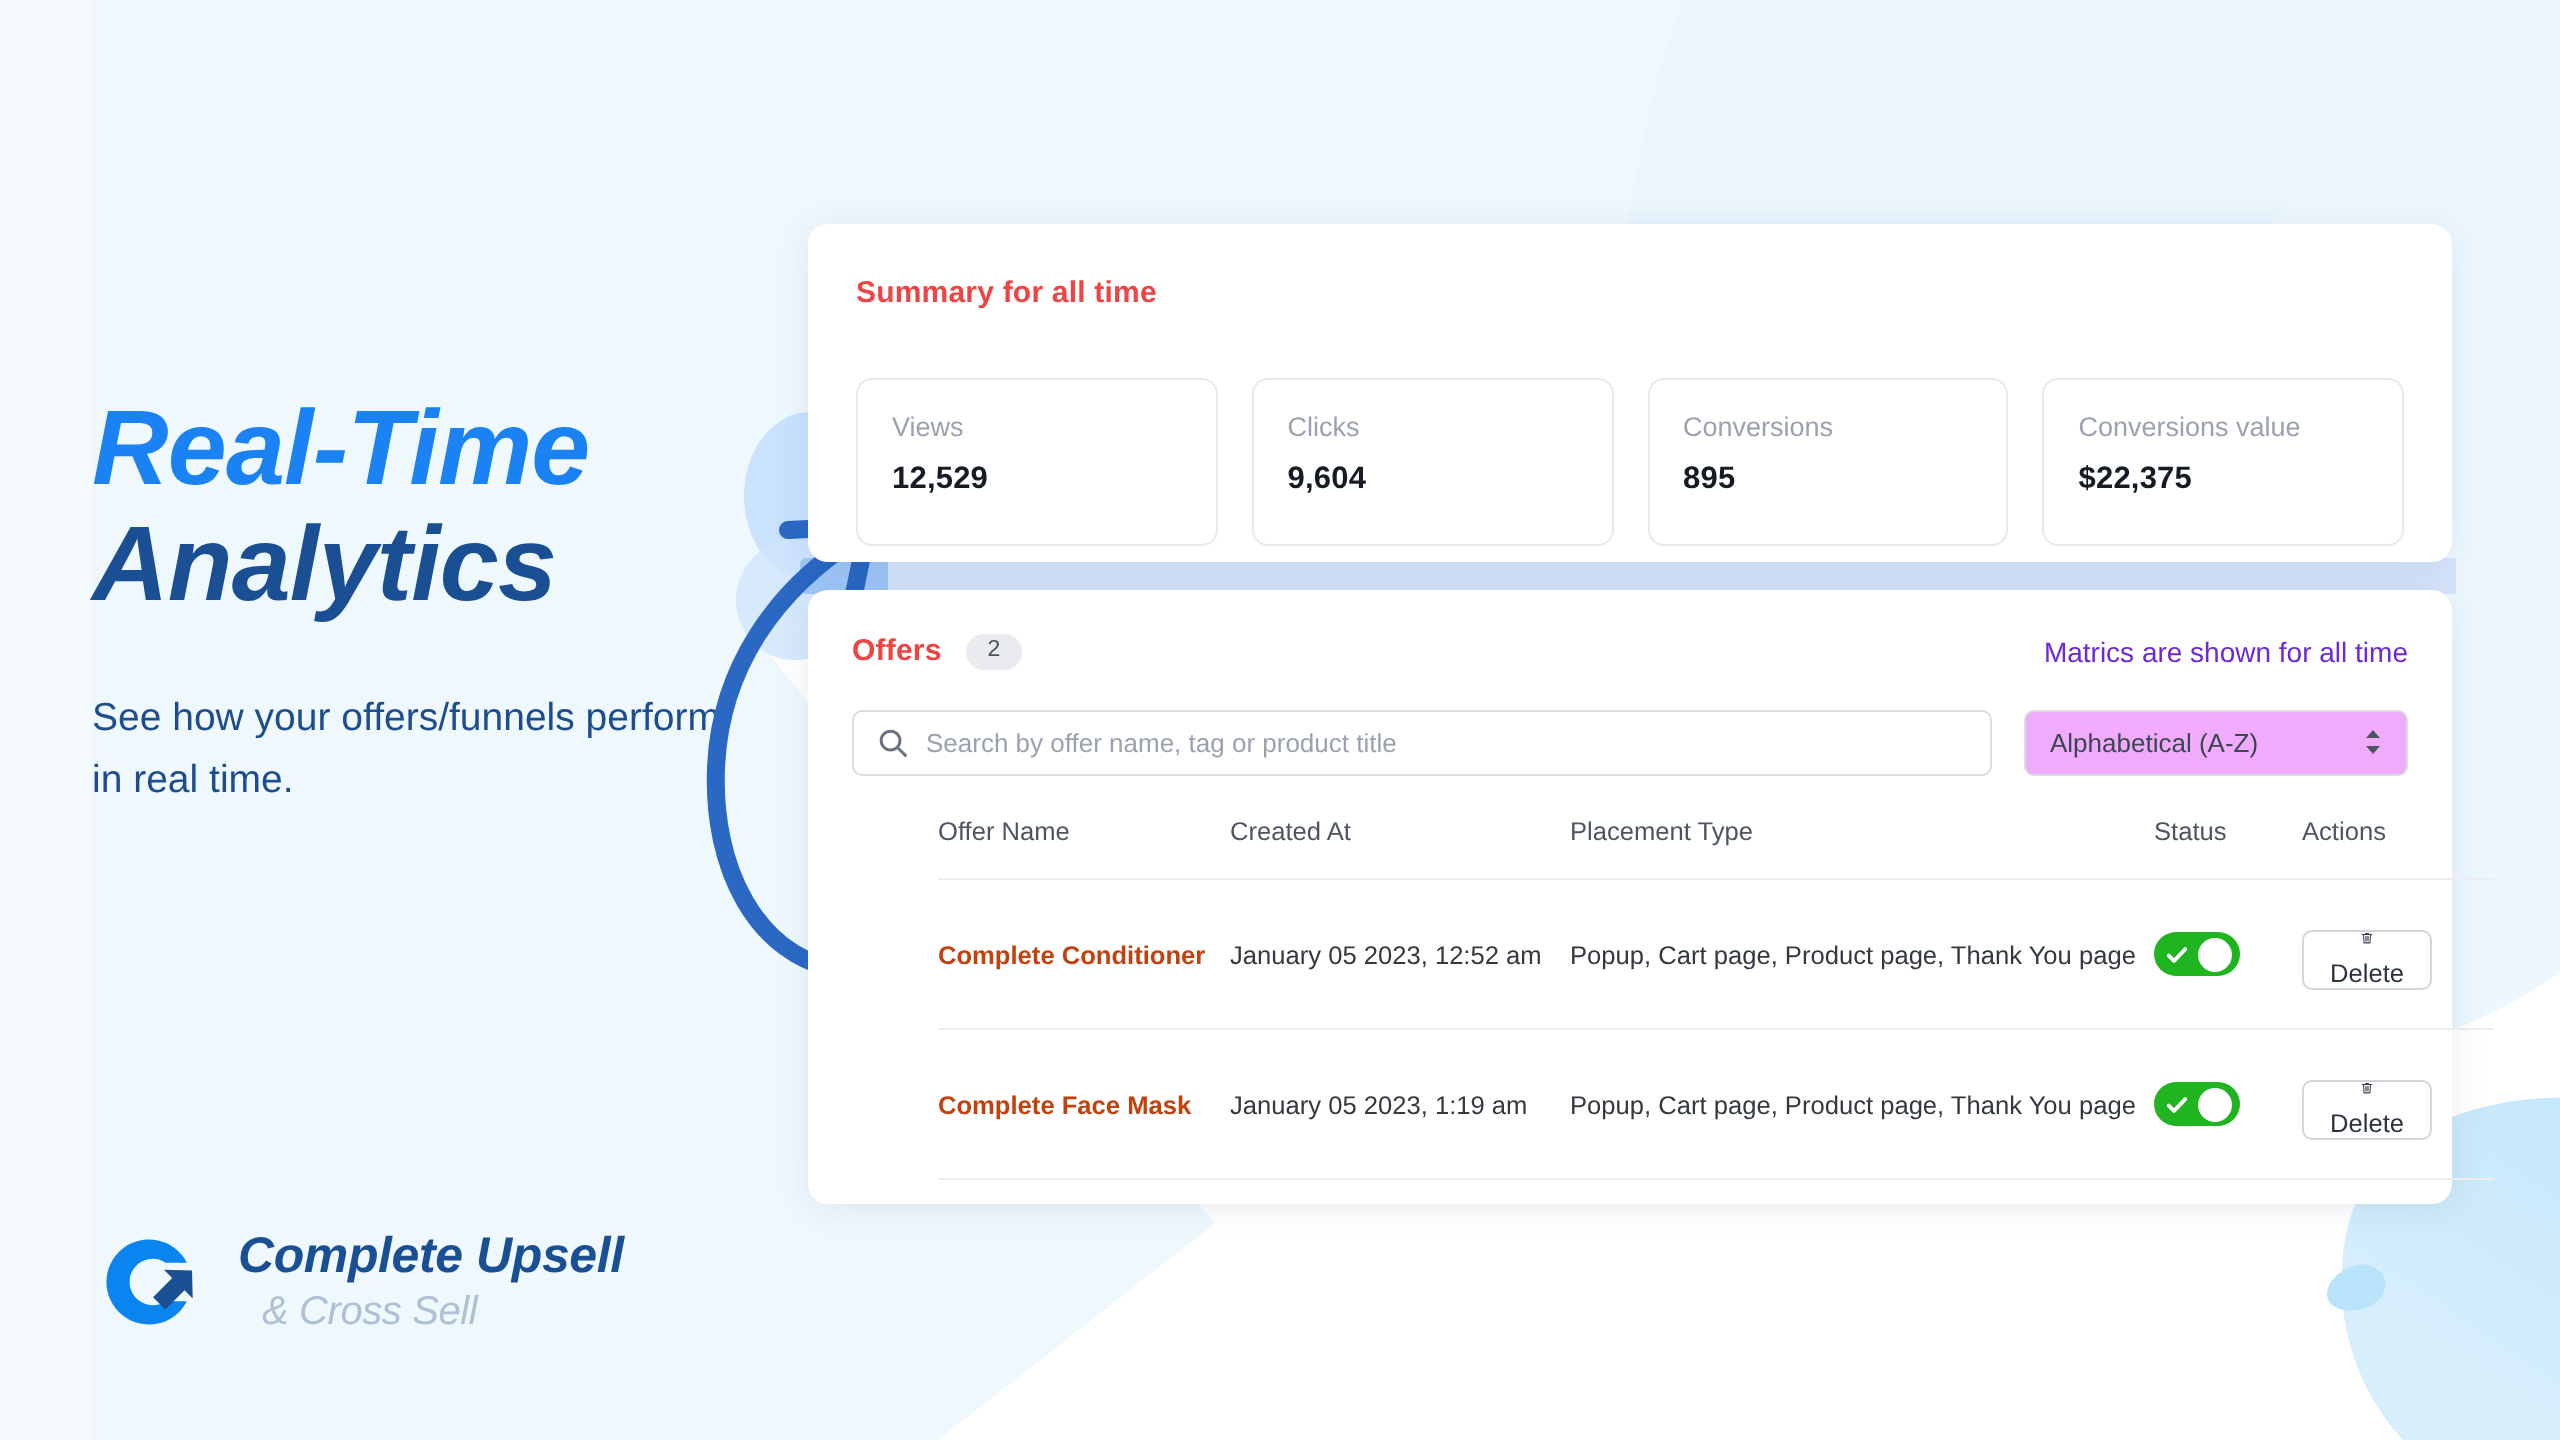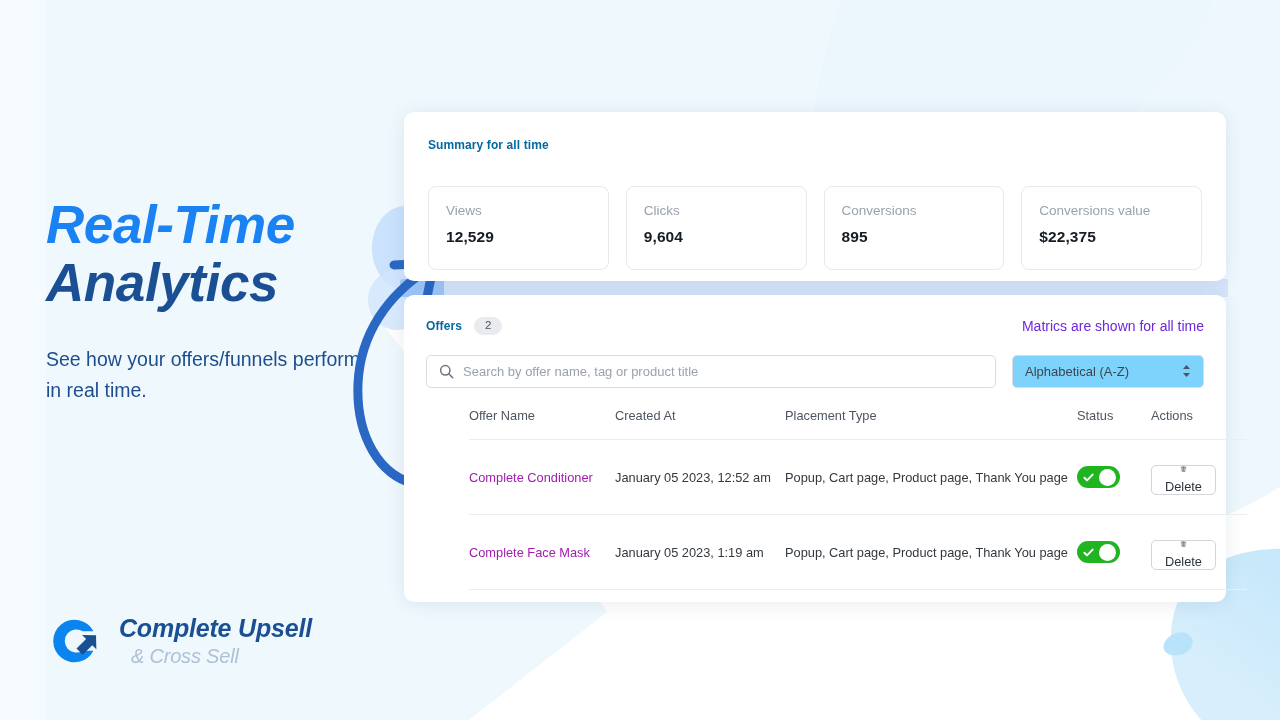--- a/index.html
+++ b/index.html
@@ -146,21 +146,21 @@
   .panel {
     position: absolute;
     background: #ffffff;
     border-radius: 10px;
     box-shadow: 0 2px 18px rgba(42,71,120,.10);
   }
   #panel-summary { left: 404px; top: 112px; width: 822px; height: 169px; }
   #panel-offers  { left: 404px; top: 295px; width: 822px; height: 307px; }
 
   .panel-title {
-    font-size: 12px; font-weight: 700; color: #0369a1;
+    font-size: 15px; font-weight: 700; color: #ef4444;
     letter-spacing: .1px;
   }
 
   
   .summary-inner { padding: 26px 24px 0 24px; }
   .stat-row { display: flex; gap: 17px; margin-top: 34px; }
   .stat-card {
     flex: 1 1 0;
     height: 84px;
     border: 1px solid #e7e9ed;
@@ -200,21 +200,21 @@
     font-family: "Liberation Sans", sans-serif;
     font-size: 13px; color: #3d4550; background: transparent;
   }
   .search-box input::placeholder { color: #9aa2ae; }
   .sort-select {
     width: 192px; height: 33px;
     border: 1px solid #d9dce1; border-radius: 5px;
     display: flex; align-items: center; justify-content: space-between;
     padding: 0 12px;
     font-size: 13px; color: #3d4550;
-    background: #7dd3fc; cursor: pointer;
+    background: #f0abfc; cursor: pointer;
   }
 
   table.offers-table { width: 100%; border-collapse: collapse; margin-top: 20px; margin-left: 43px; }
   table.offers-table th {
     text-align: left;
     font-size: 12.8px; font-weight: 400; color: #4d5562;
     padding: 0 0 16px 0;
   }
   table.offers-table thead tr { border-bottom: 1px solid #ebedf0; }
   table.offers-table td {
@@ -222,21 +222,21 @@
     padding: 20px 0 19px 0;
     border-bottom: 1px solid #ebedf0;
     vertical-align: middle;
   }
   table.offers-table tbody tr:last-child td { border-bottom: 1px solid #ebedf0; }
   .col-name { width: 146px; }
   .col-date { width: 170px; }
   .col-place { width: auto; }
   .col-status { width: 74px; }
   .col-actions { width: 96px; }
-  .offer-link { color: #a21caf; cursor: pointer; }
+  .offer-link { color: #c2410c; cursor: pointer; font-weight: bold; }
 
   .toggle {
     width: 43px; height: 22px; border-radius: 11px;
     background: #21b421;
     display: flex; align-items: center; justify-content: space-between;
     padding: 0 4px 0 6px; cursor: pointer;
   }
   .toggle .knob { width: 17px; height: 17px; border-radius: 50%; background: #fff; }
 
   .delete-btn {

